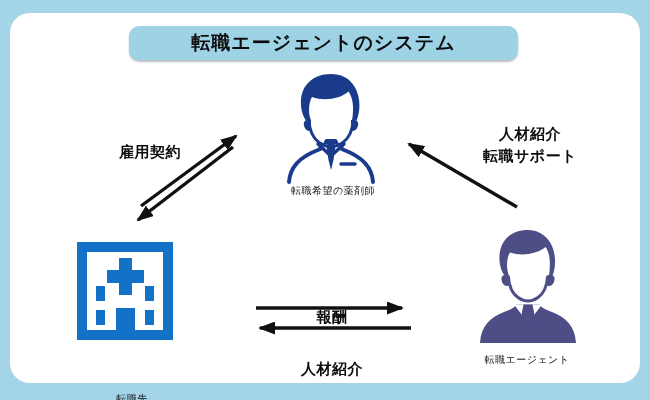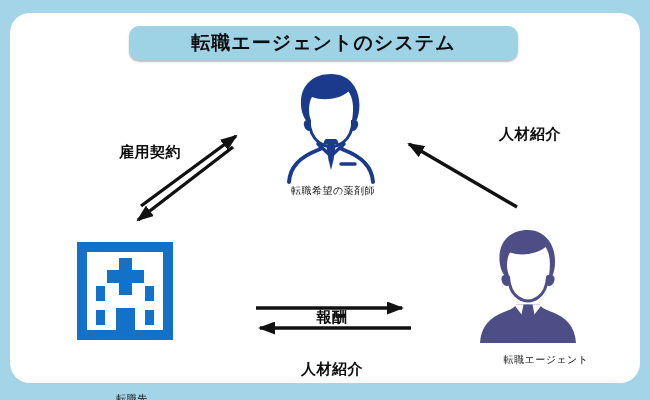--- a/index.html
+++ b/index.html
@@ -84,38 +84,39 @@
 
   <path fill="#4e4e87" d="M27.5 48 C25 48.3 24 50.5 24.5 53 C25.2 56.6 27 58.8 29.7 59.1 L31.5 59.1 L31.5 48 Z"></path>
   <path fill="#4e4e87" d="M74.5 48 C77 48.3 78 50.5 77.5 53 C76.8 56.6 75 58.8 72.3 59.1 L70.5 59.1 L70.5 48 Z"></path>
 
   <path fill="none" stroke="#4e4e87" stroke-width="3" stroke-linecap="round" d="M31.5 50 C32 59 35.5 66.5 41 70.5 C44.5 73 47.5 74 51 74 C54.5 74 57.5 73 61 70.5 C66.5 66.5 70 59 70.5 50"></path>
 
   <path fill="#ffffff" d="M37 77.5 L51 96 L65 77.5 Z"></path>
 
   <path fill="#4e4e87" d="M46.5 77.5 L55.5 77.5 L58 90 L51 114 L44 90 Z"></path>
 </svg>
-<div class="node-label" style="left:466px;top:353px;width:160px;">転職エージェント</div>
+<div class="node-label" style="left:447px;top:353px;width:160px;">転職エージェント</div>
 
 <svg class="arrows">
   <defs>
     <marker id="ah" markerUnits="userSpaceOnUse" markerWidth="18" markerHeight="13" refX="15" refY="6.5" orient="auto">
       <path d="M0 0 L17 6.5 L0 13 Z" fill="#111"></path>
     </marker>
   </defs>
   <g stroke="#111" stroke-width="3.4">
     <line x1="141" y1="206" x2="236" y2="136" marker-end="url(#ah)"></line>
     <line x1="233" y1="147" x2="138" y2="220" marker-end="url(#ah)"></line>
     <line x1="517" y1="207" x2="409" y2="144" marker-end="url(#ah)"></line>
     <line x1="256" y1="308" x2="402" y2="308" marker-end="url(#ah)"></line>
     <line x1="411" y1="328" x2="260" y2="328" marker-end="url(#ah)"></line>
   </g>
 </svg>
 
 <div class="edge-label" style="left:111px;top:141px;width:78px;">雇用契約</div>
 
 <div class="edge-label" style="left:455px;top:123px;width:150px;">
   <div>人材紹介</div>
+  <div>転職サポート</div>
 </div>
 
 <div class="edge-label" style="left:282px;top:274px;width:100px;margin-top:32px;">報酬</div>
 
 <div class="edge-label" style="left:272px;top:358px;width:120px;">人材紹介</div>
 
 </body></html>

